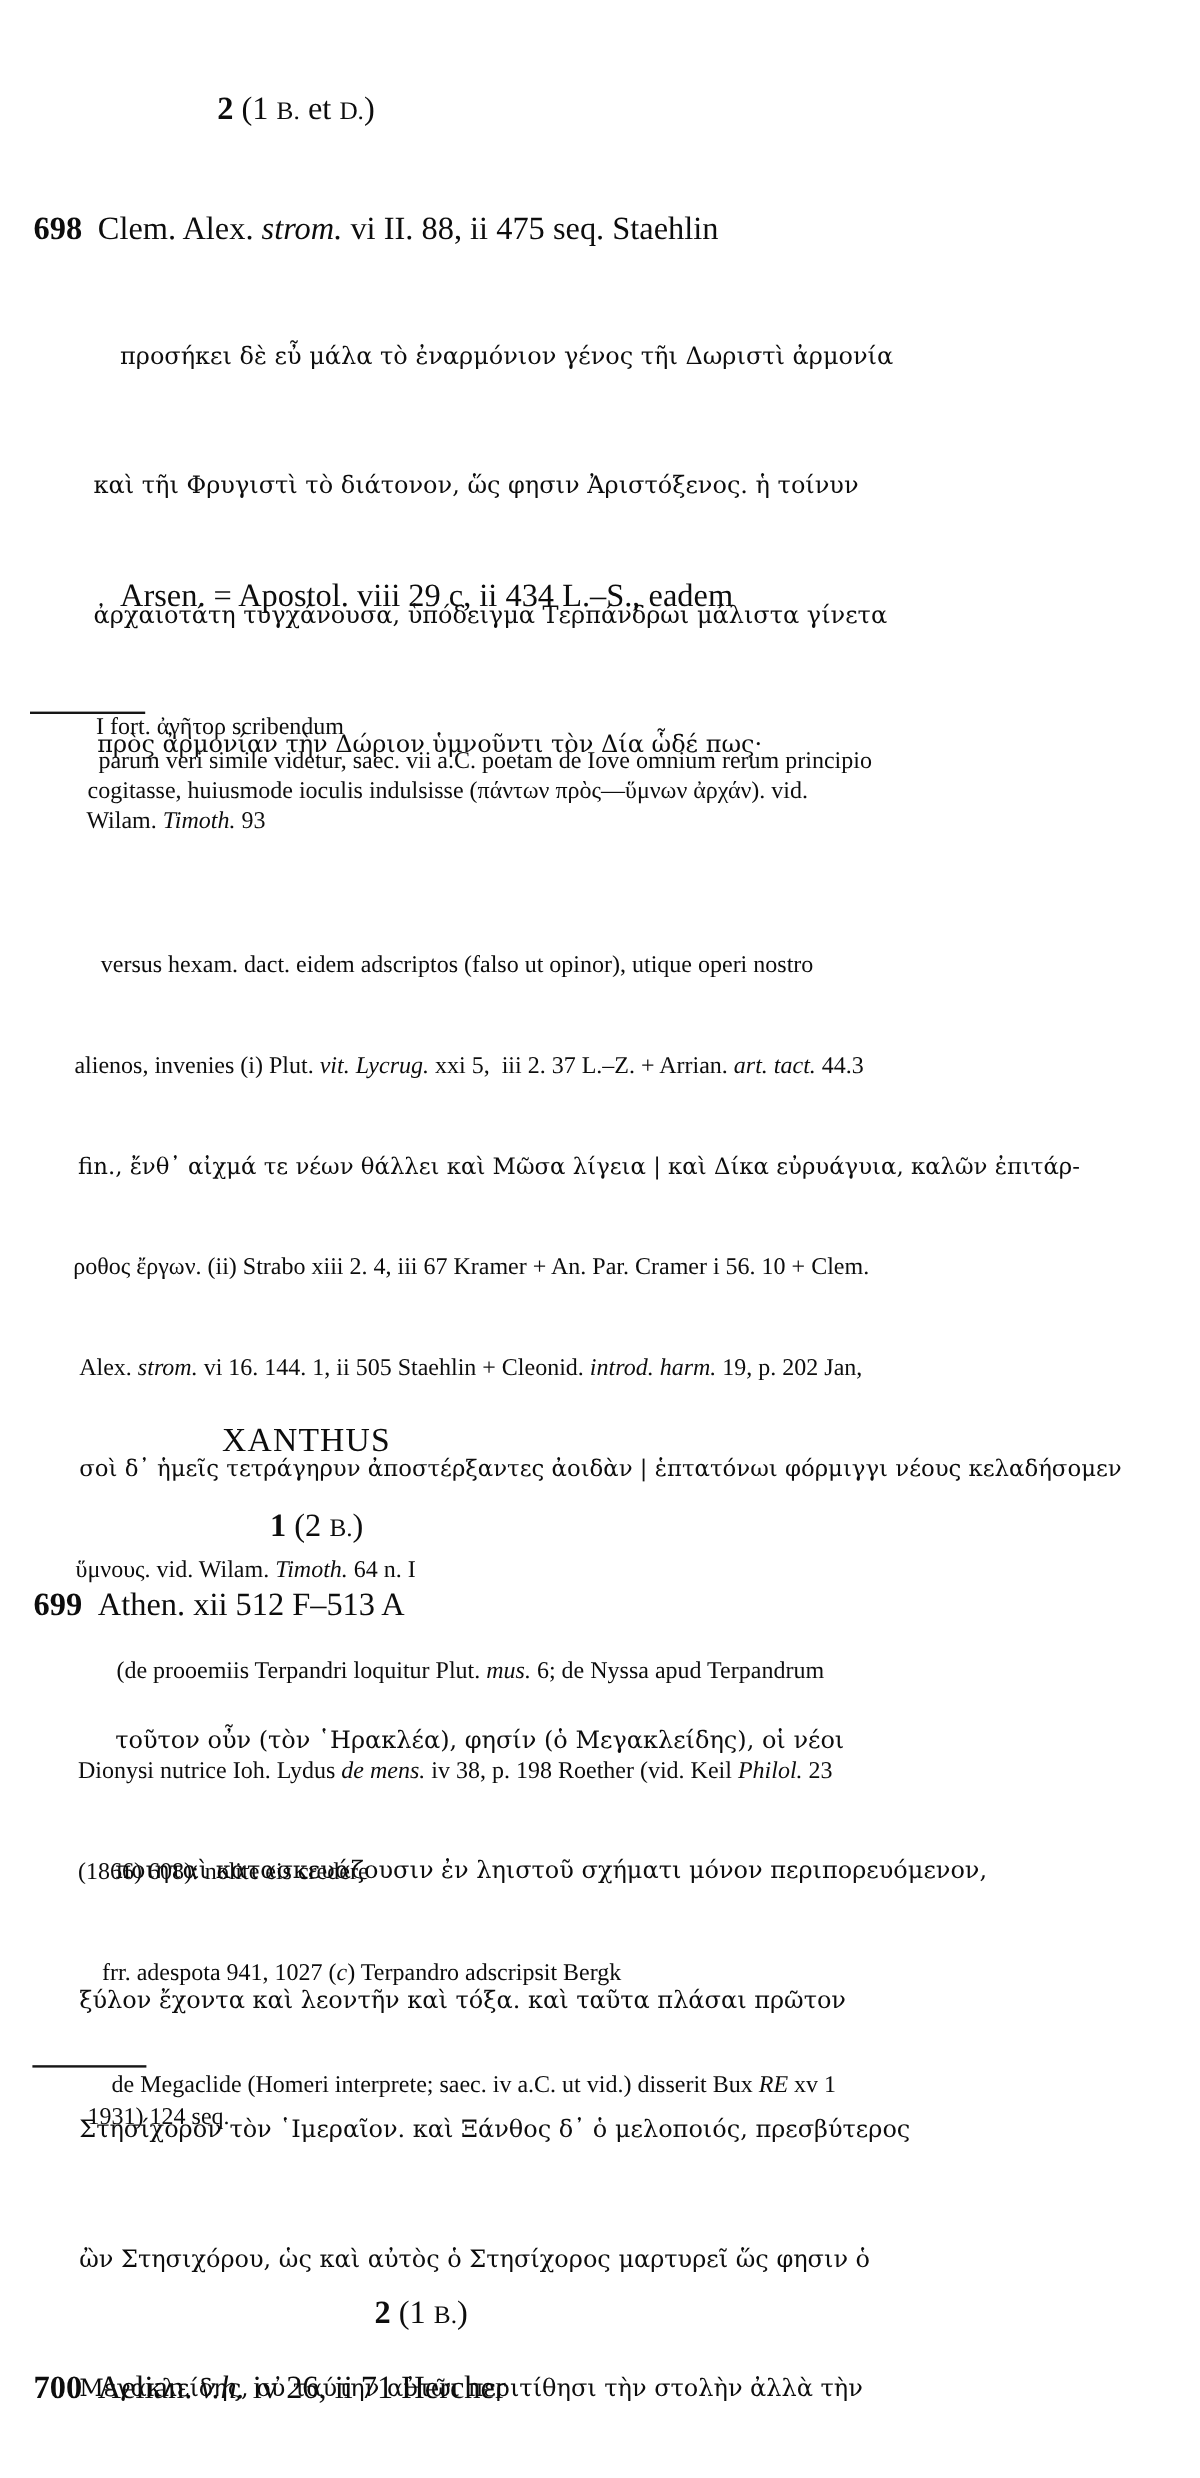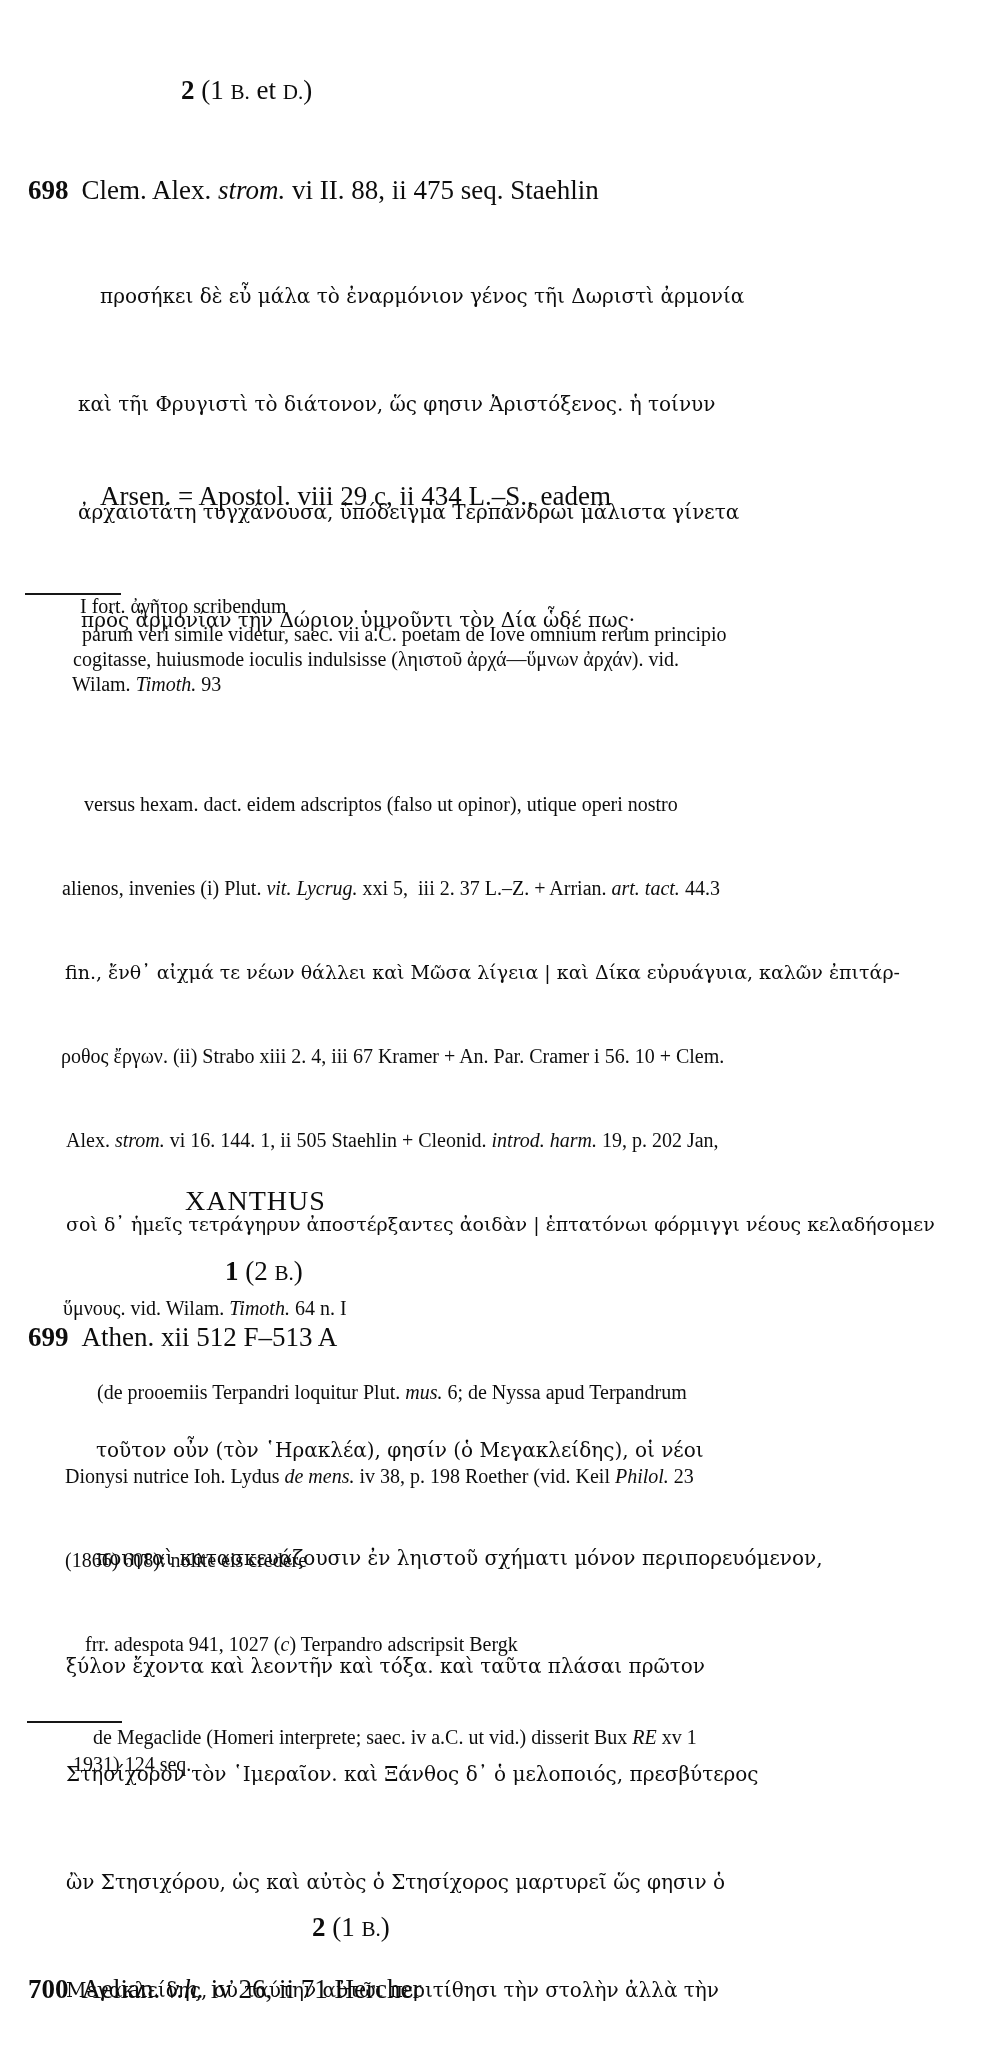--- a/index.html
+++ b/index.html
@@ -38,21 +38,21 @@
     <div style="padding-left:81px">πρὸς ἀρμονίαν τὴν Δώριον ὑμνοῦντι τὸν Δία ὧδέ πως·</div>
   </div>
 
 
   <div class="line" style="top:481px;left:100px">Arsen. = Apostol. viii 29 c, ii 434 L.–S., eadem</div>
 
   <div class="rule" style="top:593px;left:25px;width:96px"></div>
 
   <div class="line app" style="top:592px;left:80px">I fort. ἀγῆτορ scribendum</div>
   <div class="line app" style="top:620px;left:82px">parum veri simile videtur, saec. vii a.C. poetam de Iove omnium rerum principio</div>
-  <div class="line app" style="top:645px;left:73px">cogitasse, huiusmode ioculis indulsisse (ληιστοῦ ἀρχά—ὕμνων ἀρχάν). vid.</div>
+  <div class="line app" style="top:645px;left:73px">cogitasse, huiusmode ioculis indulsisse (πάντων πρὸς—ὕμνων ἀρχάν). vid.</div>
   <div class="line app" style="top:670px;left:72px">Wilam. <em>Timoth.</em> 93</div>
 
   <div class="block app" style="top:734px;left:0;width:1000px;line-height:28px">
     <div style="padding-left:84px">versus hexam. dact. eidem adscriptos (falso ut opinor), utique operi nostro</div>
     <div style="padding-left:62px">alienos, invenies (i) Plut. <em>vit. Lycrug.</em> xxi 5,  iii 2. 37 L.–Z. + Arrian. <em>art. tact.</em> 44.3</div>
     <div style="padding-left:65px" class="gk">fin., ἔνθ᾽ αἰχμά τε νέων θάλλει καὶ Μῶσα λίγεια | καὶ Δίκα εὐρυάγυια, καλῶν ἐπιτάρ-</div>
     <div style="padding-left:61px">ροθος ἔργων. (ii) Strabo xiii 2. 4, iii 67 Kramer + An. Par. Cramer i 56. 10 + Clem.</div>
     <div style="padding-left:66px">Alex. <em>strom.</em> vi 16. 144. 1, ii 505 Staehlin + Cleonid. <em>introd. harm.</em> 19, p. 202 Jan,</div>
     <div style="padding-left:66px" class="gk">σοὶ δ᾽ ἡμεῖς τετράγηρυν ἀποστέρξαντες ἀοιδὰν | ἑπτατόνωι φόρμιγγι νέους κελαδήσομεν</div>
     <div style="padding-left:63px">ὕμνους. vid. Wilam. <em>Timoth.</em> 64 n. I</div>

